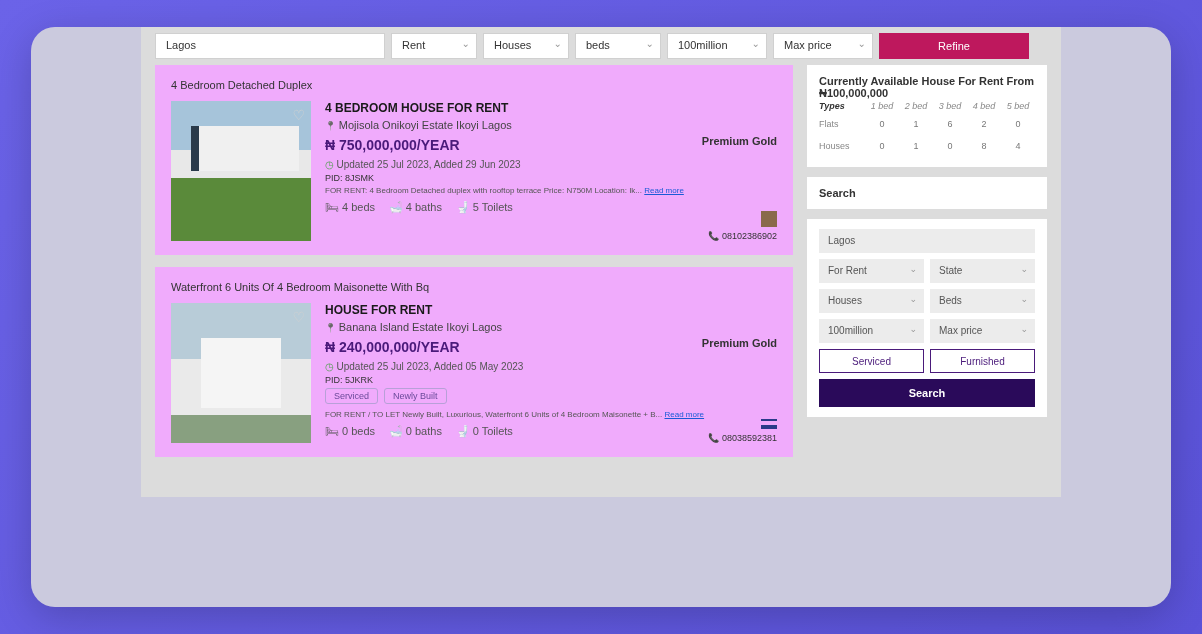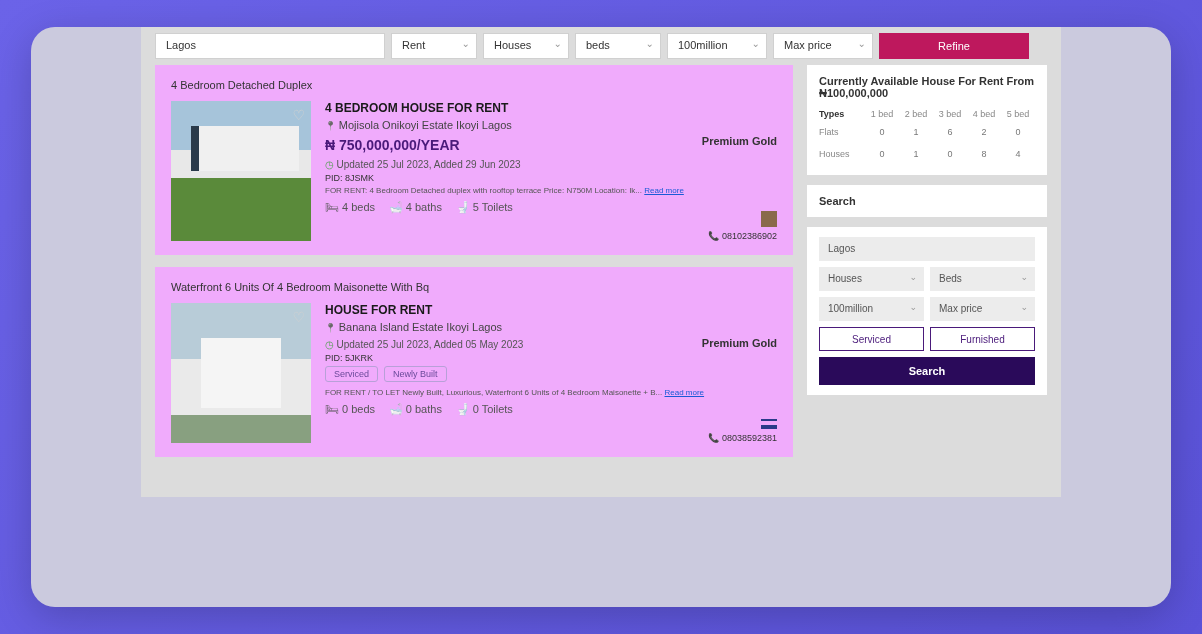--- a/index.html
+++ b/index.html
@@ -200,33 +200,33 @@
     border-top: 2px solid #2a3a8a;
     border-bottom: 4px solid #2a3a8a;
     margin-bottom: 2px;
   }
 
   .side-card { background: #fff; padding: 10px 12px; }
   .side-heading {
     font-size: 11px;
     font-weight: 600;
     color: #333;
-    margin-bottom: 8px;
   }
   .stats-table {
     width: 100%;
     font-size: 9px;
     color: #777;
     border-collapse: collapse;
   }
   .stats-table th {
     text-align: center;
     font-weight: 400;
     color: #888;
     padding: 2px 0;
+    font-style: italic;
   }
   .stats-table th.type-head {
     text-align: left;
     color: #333;
     font-weight: 600;
   }
   .stats-table td {
     text-align: center;
     padding: 6px 0;
   }
@@ -338,20 +338,21 @@
 
         <div class="listing-card">
           <div class="listing-title">Waterfront 6 Units Of 4 Bedroom Maisonette With Bq</div>
           <div class="listing-body">
             <div class="listing-img two">
               <span class="heart-icon">♡</span>
             </div>
             <div class="listing-details">
               <div class="detail-heading">HOUSE FOR RENT</div>
               <div class="location">Banana Island Estate Ikoyi Lagos</div>
+              <div class="price">₦ 240,000,000/YEAR</div>
               <div class="dates">Updated 25 Jul 2023, Added 05 May 2023</div>
               <div class="pid">PID: 5JKRK</div>
               <div class="badges">
                 <span class="badge-pill">Serviced</span>
                 <span class="badge-pill">Newly Built</span>
               </div>
               <div class="desc">
                 <span>FOR RENT / TO LET Newly Built, Luxurious, Waterfront 6 Units of 4 Bedroom Maisonette + B...</span>
                 <a class="readmore">Read more</a>
               </div>
@@ -405,20 +406,24 @@
             </table>
         </div>
 
         <div class="side-card">
           <div class="side-heading" style="margin-bottom:0">Search</div>
         </div>
 
         <div class="mini-form">
           <div class="mini-input">Lagos</div>
           <div class="mini-row">
+            <div class="mini-sel">For Rent</div>
+            <div class="mini-sel">State</div>
+          </div>
+          <div class="mini-row">
             <div class="mini-sel">Houses</div>
             <div class="mini-sel">Beds</div>
           </div>
           <div class="mini-row">
             <div class="mini-sel">100million</div>
             <div class="mini-sel">Max price</div>
           </div>
           <div class="mini-row-btn">
             <button class="toggle-btn">Serviced</button>
             <button class="toggle-btn">Furnished</button>

